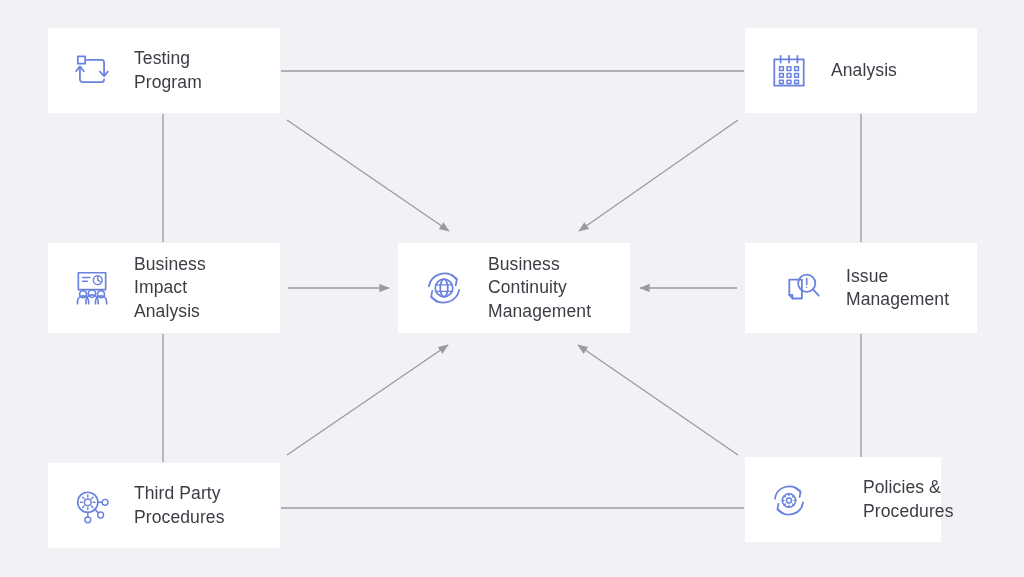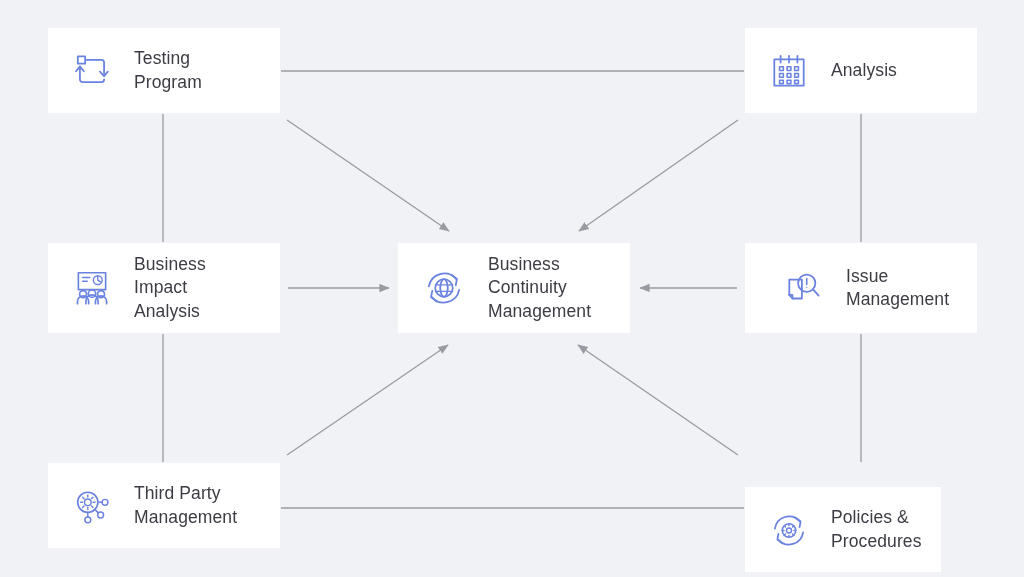--- a/index.html
+++ b/index.html
@@ -54,21 +54,21 @@
     white-space: pre-line;
     font-weight: 400;
   }
   
   #node-testing-program   { left: 48px;  top: 28px;  width: 232px; height: 85px; }
   #node-planning          { left: 745px; top: 28px;  width: 232px; height: 85px; }
   #node-bia               { left: 48px;  top: 243px; width: 232px; height: 90px; }
   #node-bcm               { left: 398px; top: 243px; width: 232px; height: 90px; }
   #node-issue-management  { left: 745px; top: 243px; width: 232px; height: 90px; padding-left: 15px; }
   #node-third-party       { left: 48px;  top: 463px; width: 232px; height: 85px; }
-  #node-policies          { left: 745px; top: 487px; width: 196px; height: 85px; }
+  #node-policies          { left: 745px; top: 457px; width: 196px; height: 85px; gap: 32px; }
   #node-bcm .node-icon { margin-left: 18px; margin-right: 16px; }
 </style>
 </head>
 <body>
 
 <div id="diagram">
 
   <svg class="connectors" viewBox="0 0 1024 577" width="1024" height="577" xmlns="http://www.w3.org/2000/svg">
     <defs>
       <marker id="arrowhead" markerWidth="9" markerHeight="9" refX="7.4" refY="3.4" orient="auto" markerUnits="strokeWidth">
@@ -199,21 +199,21 @@
                  M11.1 11.6 l1.3 1.3 M19.6 20.1 l1.3 1.3 M20.9 11.6 l-1.3 1.3 M12.4 20.1 l-1.3 1.3" stroke-width="1.4"></path>
         <line x1="25.6" y1="16.5" x2="29.6" y2="16.5" stroke-width="1.4"></line>
         <circle cx="32.4" cy="16.5" r="2.8" stroke-width="1.4"></circle>
         <line x1="22.7" y1="23.2" x2="25.8" y2="26.3" stroke-width="1.4"></line>
         <circle cx="28.2" cy="28.6" r="2.8" stroke-width="1.4"></circle>
         <line x1="16" y1="26.1" x2="16" y2="30.4" stroke-width="1.4"></line>
         <circle cx="16" cy="33.2" r="2.8" stroke-width="1.4"></circle>
       </svg>
     </div>
     <div class="node-label">Third Party
-Management</div>
+Procedures</div>
   </div>
 
   <div class="node" id="node-policies">
     <div class="node-icon">
       <svg viewBox="0 0 40 40" width="42" height="42" xmlns="http://www.w3.org/2000/svg" fill="none" stroke="#6b83e0" stroke-width="1.7" stroke-linecap="round" stroke-linejoin="round">
         <circle cx="20" cy="20.5" r="6.4" stroke-width="1.5"></circle>
         <circle cx="20" cy="20.5" r="2.4" stroke-width="1.4"></circle>
         <path d="M20 14.1 v1.6 M20 25.3 v1.6 M13.6 20.5 h1.6 M24.8 20.5 h1.6
                  M15.4 15.9 l1.2 1.2 M23.4 23.9 l1.2 1.2 M24.6 15.9 l-1.2 1.2 M16.6 23.9 l-1.2 1.2" stroke-width="1.4"></path>
         <path d="M6.6 18.8 A13.6 13.6 0 0 1 30.4 11.8"></path>

